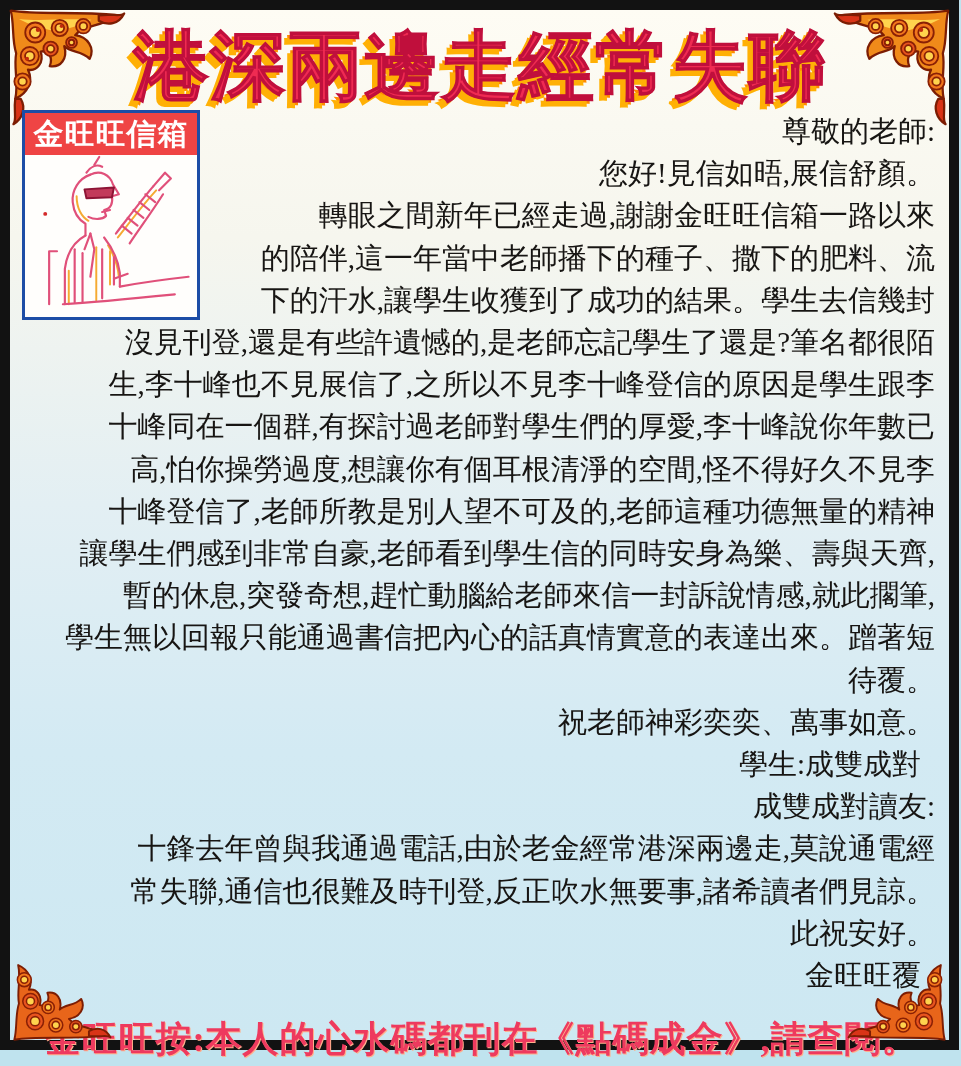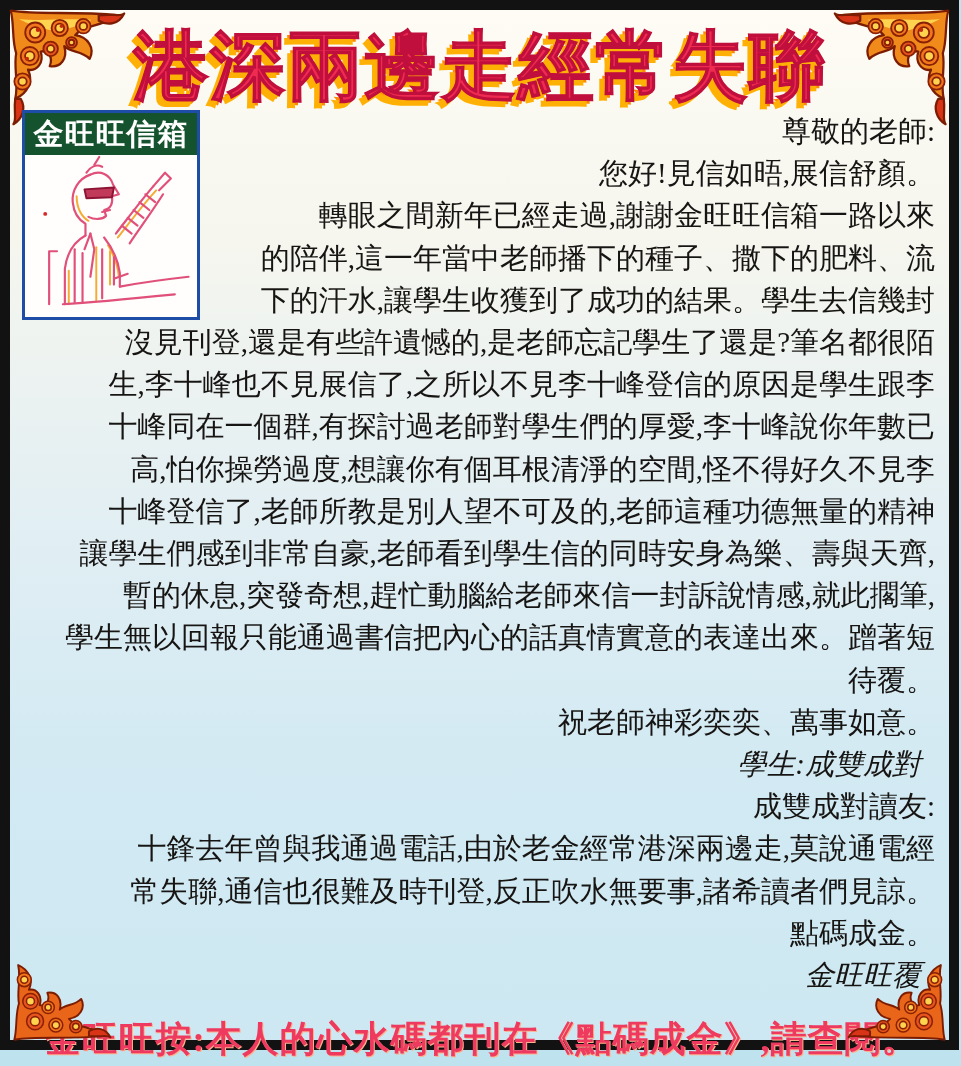--- a/index.html
+++ b/index.html
@@ -34,35 +34,35 @@
   .orn.tl{left:-2px;top:-2px;}
   .orn.tr{right:-2px;top:-2px;transform:scaleX(-1);}
   .orn.bl{left:-2px;bottom:-2px;transform:scaleY(-1);width:108px;height:100px;}
   .orn.br{right:-2px;bottom:-2px;transform:scale(-1,-1);width:108px;height:100px;}
   
   .logo{
     position:absolute;left:12px;top:100px;width:172px;z-index:4;
     border:3px solid #1d4da6;background:#fff;
   }
   .logo-head{
-    background:#14532d;color:#fff;text-align:center;
+    background:#ef4444;color:#fff;text-align:center;
     font-family:"Liberation Sans","DejaVu Sans",sans-serif;
     font-weight:bold;font-size:30px;line-height:42px;letter-spacing:1px;
     white-space:nowrap;
   }
   .logo-pic{height:162px;background:#fffefc;overflow:hidden;}
   .logo-pic svg{width:100%;height:100%;display:block;}
   
   .text-col{
     position:absolute;left:18px;right:14px;top:100px;z-index:1;
     font-size:29px;line-height:42.2px;color:#171513;
   }
   .beside{margin-left:178px;}
   .line{white-space:nowrap;text-align:right;}
-  .right{text-align:right;padding-right:14px;font-style:italic;}
+  .right{text-align:right;padding-right:14px;}
   .kai{font-weight:400;}
   .footer-note{
     margin-top:22px;text-align:center;white-space:nowrap;
     font-size:36px;font-weight:bold;letter-spacing:1px;
     color:#ee3a5e;text-shadow:1px 1px 0 #ffb08c;
   }
 </style>
 </head>
 <body>
 
@@ -236,20 +236,20 @@
           <div class="line">暫的休息,突發奇想,趕忙動腦給老師來信一封訴說情感,就此擱筆,</div>
           <div class="line">學生無以回報只能通過書信把內心的話真情實意的表達出來。蹭著短</div>
           <div class="line">待覆。</div>
           <div class="line">　　祝老師神彩奕奕、萬事如意。</div>
         </div>
       <div class="line right">學生:成雙成對</div>
       <div>
           <div class="line kai">成雙成對讀友:</div>
           <div class="line kai">　　十鋒去年曾與我通過電話,由於老金經常港深兩邊走,莫說通電經</div>
           <div class="line kai">常失聯,通信也很難及時刊登,反正吹水無要事,諸希讀者們見諒。</div>
-          <div class="line kai">點碼成金。</div>
+          <div class="line kai">此祝安好。</div>
         </div>
       <div class="line right kai">金旺旺覆</div>
       <div class="footer-note">金旺旺按:本人的心水碼都刊在《點碼成金》,請查閱。</div>
     </div>
 
   </div>
 </div>
 
 </body></html>

